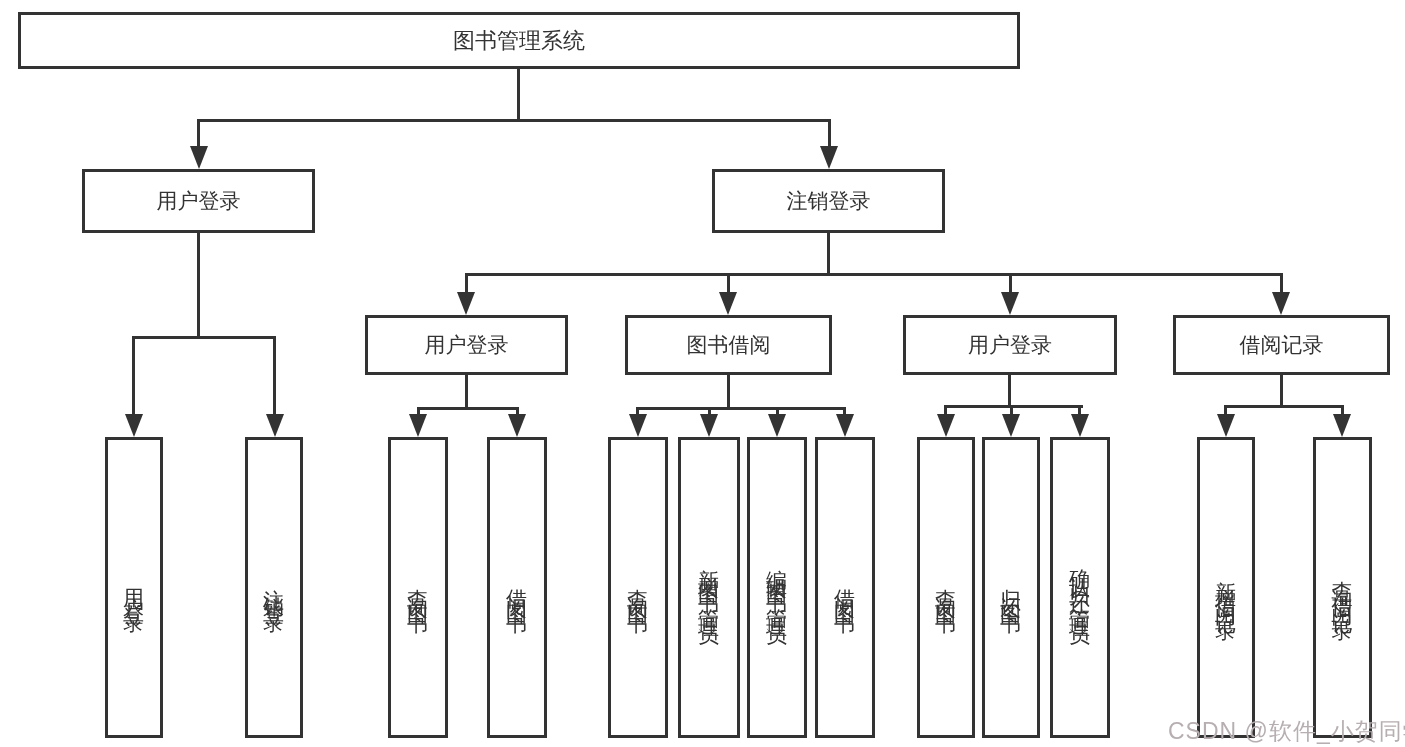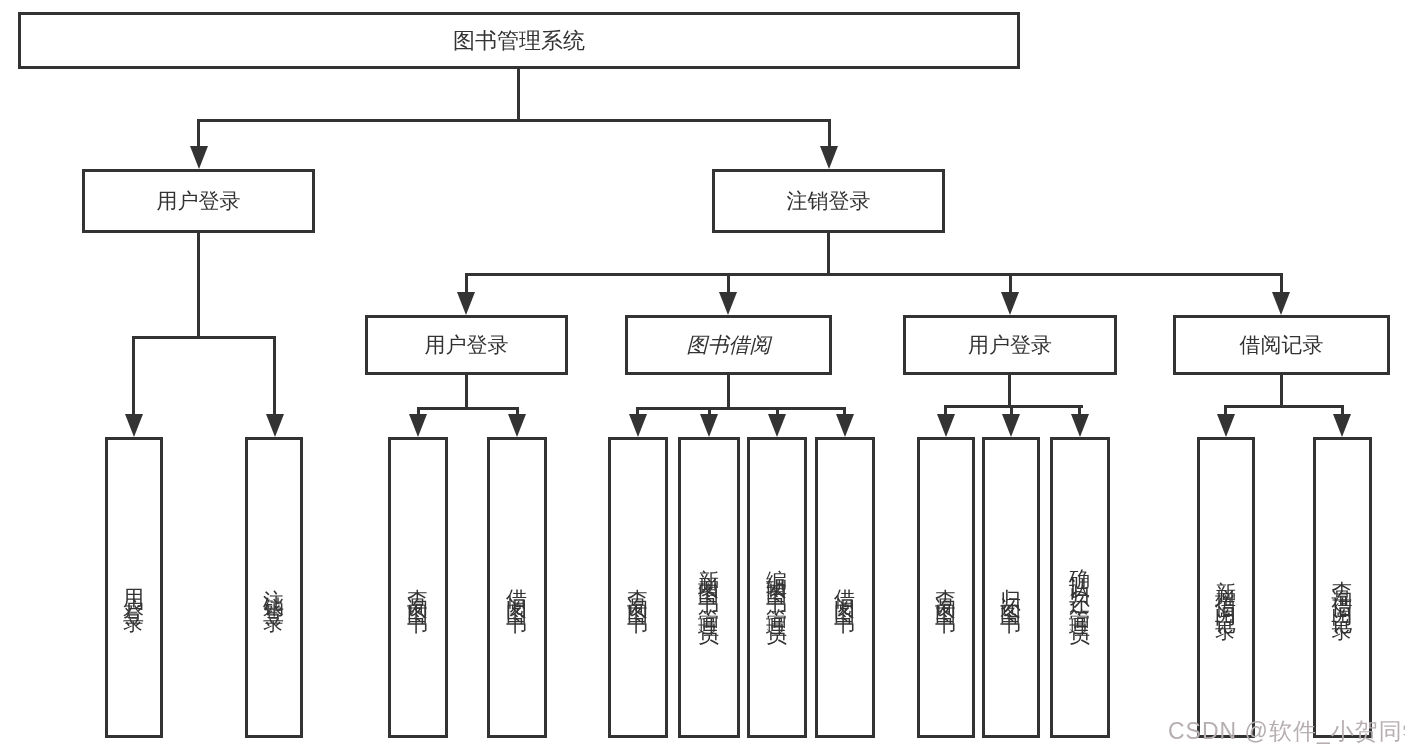--- a/index.html
+++ b/index.html
@@ -109,21 +109,21 @@
   <div class="ln" style="left:727px;top:273px;width:3px;height:20px;"></div>
   <div class="arrow" style="left:719px;top:292px;"></div>
   <div class="ln" style="left:1009px;top:273px;width:3px;height:20px;"></div>
   <div class="arrow" style="left:1001px;top:292px;"></div>
   <div class="ln" style="left:1280px;top:273px;width:3px;height:20px;"></div>
   <div class="arrow" style="left:1272px;top:292px;"></div>
 
   <div class="node" style="left:365px;top:315px;width:203px;height:60px;">
     <span>用户登录</span>
   </div>
-  <div class="node" style="left:625px;top:315px;width:207px;height:60px;font-style:italic;">
+  <div class="node" style="left:625px;top:315px;width:207px;height:60px;">
     <span>图书借阅</span>
   </div>
   <div class="node" style="left:903px;top:315px;width:214px;height:60px;">
     <span>用户登录</span>
   </div>
   <div class="node" style="left:1173px;top:315px;width:217px;height:60px;">
     <span>借阅记录</span>
   </div>
 
   <div class="ln" style="left:465px;top:375px;width:3px;height:33px;"></div>

